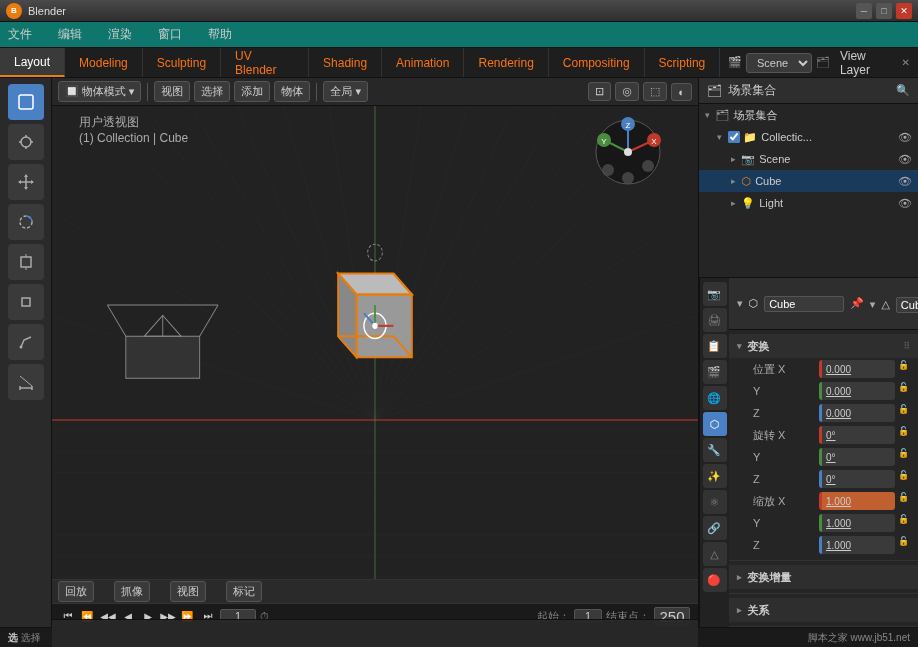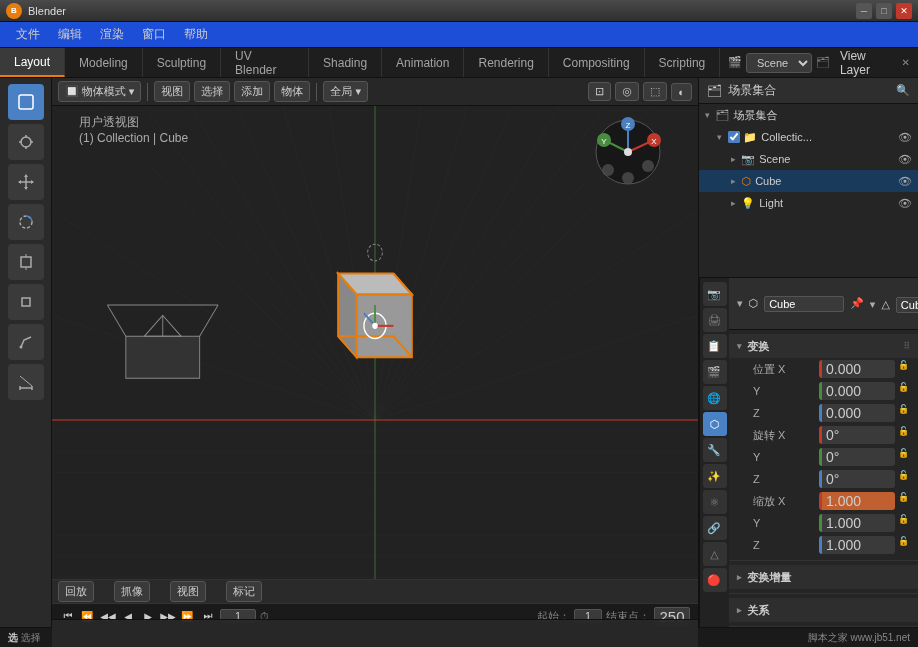--- a/index.html
+++ b/index.html
@@ -59,25 +59,25 @@
       cursor: pointer;
     }
     .win-btn.minimize { background: #555; color: #ccc; }
     .win-btn.maximize { background: #555; color: #ccc; }
     .win-btn.close { background: #c0392b; color: white; }
 
     
     #menubar {
       width: 100%;
       height: 26px;
-      background: #1d4ed8;
-      display: flex;
-      align-items: center;
-      padding: 0 8px;
-      gap: 2px;
+      background: #0f766e;
+      display: flex;
+      align-items: center;
+      padding: 0 0;
+      gap: 10px;
       border-bottom: 1px solid #111;
     }
     .menu-item {
       padding: 3px 8px;
       color: #ccc;
       font-size: 12px;
       cursor: pointer;
       border-radius: 3px;
     }
 
@@ -87,21 +87,21 @@
       height: 30px;
       background: #1e1e1e;
       display: flex;
       align-items: stretch;
       border-bottom: 1px solid #111;
     }
     .tab {
       padding: 0 14px;
       display: flex;
       align-items: center;
-      color: #a3a3a3;
+      color: #f97316;
       font-size: 12px;
       cursor: pointer;
       border-right: 1px solid #333;
     }
     .tab-right {
       margin-left: auto;
       display: flex;
       align-items: center;
       gap: 4px;
       padding: 0 8px;
@@ -331,23 +331,24 @@
       flex: 1;
     }
     .prop-xyz-item {
       flex: 1;
       height: 18px;
       background: #3a3a3a;
       border-radius: 3px;
       display: flex;
       align-items: center;
       padding: 0 4px;
-      font-size: 14px;
+      font-size: 10px;
       color: #ccc;
       position: relative;
+      text-decoration: underline;
     }
     .prop-xyz-item.x { border-left: 3px solid #c0392b; }
     .prop-xyz-item.y { border-left: 3px solid #4a8c3f; }
     .prop-xyz-item.z { border-left: 3px solid #4a7fc0; }
     .lock-icon {
       width: 12px;
       color: #666;
       font-size: 9px;
     }
 

